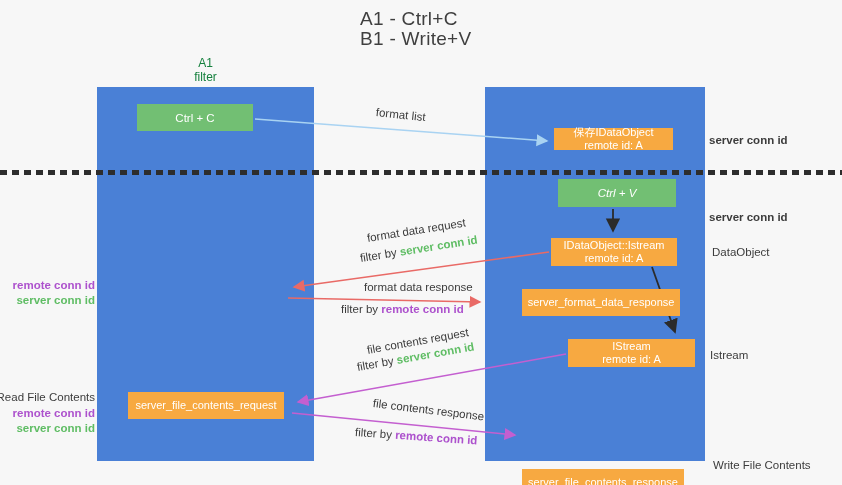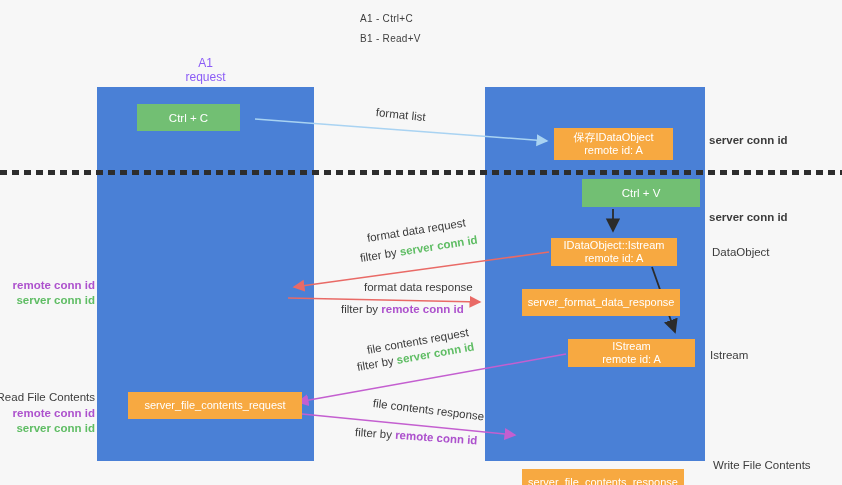--- a/index.html
+++ b/index.html
@@ -7,59 +7,59 @@
   body {
     font-family: "Liberation Sans", sans-serif;
     background: #f7f7f7;
     position: relative;
     overflow: hidden;
   }
   #stage { position: absolute; inset: 0; width: 842px; height: 485px; }
 
   .title-block {
     position: absolute; left: 360px; top: 9px;
-    font-size: 10px; line-height: 20px; color: #3f3f3f;
+    font-size: 19px; line-height: 20px; color: #3f3f3f;
     white-space: pre; letter-spacing: 0.3px;
   }
 
   .lane {
     position: absolute; top: 87px; height: 374px;
     background: #4a80d6;
   }
   .lane-left  { left: 97px;  width: 217px; }
   .lane-right { left: 485px; width: 220px; }
 
   .lane-header {
     position: absolute; top: 56px; text-align: center;
-    font-size: 12px; line-height: 14px; color: #8b5cf6; white-space: pre;
+    font-size: 12px; line-height: 14px; color: #15803d; white-space: pre;
   }
   .lane-header-left  { left: 97px;  width: 217px; }
   .lane-header-right { left: 485px; width: 220px; }
 
   .dotted-line {
     position: absolute; left: 0; top: 170px; width: 842px; height: 5px;
     background: repeating-linear-gradient(90deg, #2d2d2d 0 7px, transparent 7px 12px);
   }
 
   .node {
     position: absolute; display: flex; flex-direction: column;
     align-items: center; justify-content: center;
     color: #ffffff; text-align: center;
   }
   .node-green  { background: #72bf73; font-size: 11.5px; }
   .node-orange { background: #f7a941; font-size: 11px; line-height: 13px; }
 
-  .n-ctrl-c   { left: 137px; top: 104px; width: 103px; height: 27px; }
-  .n-save     { left: 554px; top: 128px; width: 119px; height: 32px; }
-  .n-ctrl-v   { left: 582px; top: 179px; width: 118px; height: 28px; }
+  .n-ctrl-c   { left: 137px; top: 104px; width: 116px; height: 27px; }
+  .n-save     { left: 554px; top: 128px; width: 119px; height: 22px; }
+  .n-ctrl-v   { left: 558px; top: 179px; width: 118px; height: 28px; font-style: italic; }
   .n-getdata  { left: 551px; top: 238px; width: 126px; height: 28px; }
   .n-freq     { left: 130px; top: 276px; width: 156px; height: 27px; }
   .n-fresp    { left: 486px; top: 289px; width: 158px; height: 27px; margin-left: 36px; }
   .n-istream  { left: 568px; top: 339px; width: 127px; height: 28px; }
-  .n-filereq  { left: 128px; top: 392px; width: 174px; height: 27px; }
+  .n-filereq  { left: 128px; top: 392px; width: 156px; height: 27px; }
   .n-fileresp { left: 522px; top: 425px; width: 162px; height: 27px; margin-top: 44px; }
 
   svg.arrows { position: absolute; left: 0; top: 0; width: 842px; height: 485px; pointer-events: none; }
 
   .arrow-label {
     position: absolute; font-size: 11.5px; color: #3c3c3c;
     white-space: nowrap; transform-origin: left center;
   }
   .al-format-list   { left: 376px; top: 106px; transform: rotate(6deg); }
   .al-fdr           { left: 367px; top: 232px; transform: rotate(-9deg); }
@@ -88,23 +88,23 @@
   .sr-conn-mid   { top: 210px; }
   .sr-dataobject { top: 245px; left: 712px; }
   .sr-istream    { top: 348px; left: 710px; }
   .sr-writefile  { top: 430px; left: 713px; margin-top: 28px; }
 </style>
 </head>
 <body>
 
 <div id="stage">
 
-  <div class="title-block"><span>A1 - Ctrl+C</span><br><span>B1 - Read+V</span></div>
+  <div class="title-block"><span>A1 - Ctrl+C</span><br><span>B1 - Write+V</span></div>
 
-  <div class="lane-header lane-header-left"><span>A1</span><br><span>request</span></div>
+  <div class="lane-header lane-header-left"><span>A1</span><br><span>filter</span></div>
 
   <div class="lane lane-left"></div>
   <div class="lane lane-right"></div>
 
   <div class="dotted-line"></div>
 
   <svg class="arrows" viewBox="0 0 842 485">
     <defs>
       <marker id="mk-blue" markerWidth="9" markerHeight="9" refX="7" refY="4" orient="auto">
           <path d="M0,0 L8,4 L0,8 Z" fill="#a9d3f2"></path>

